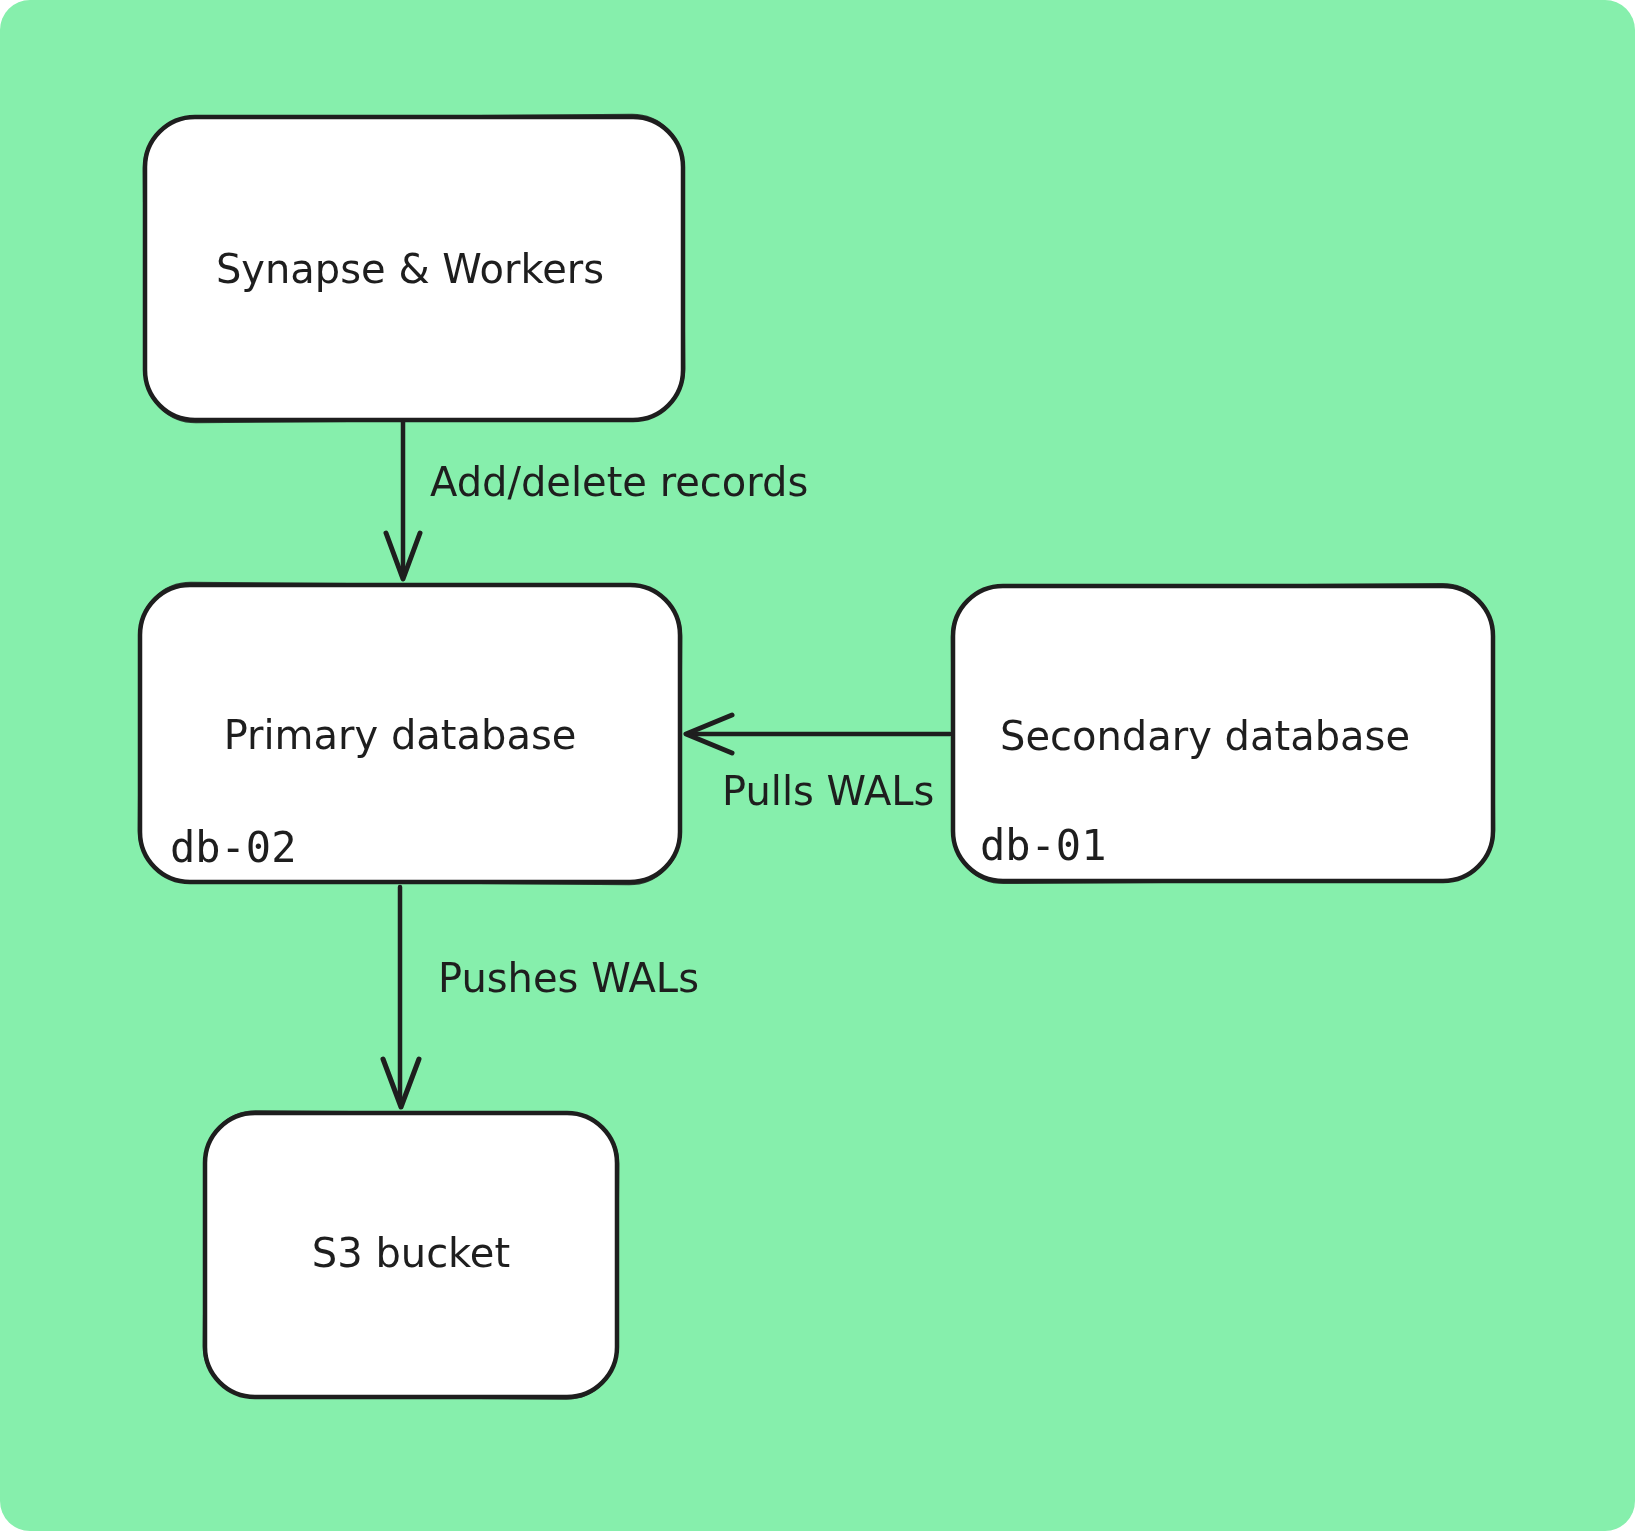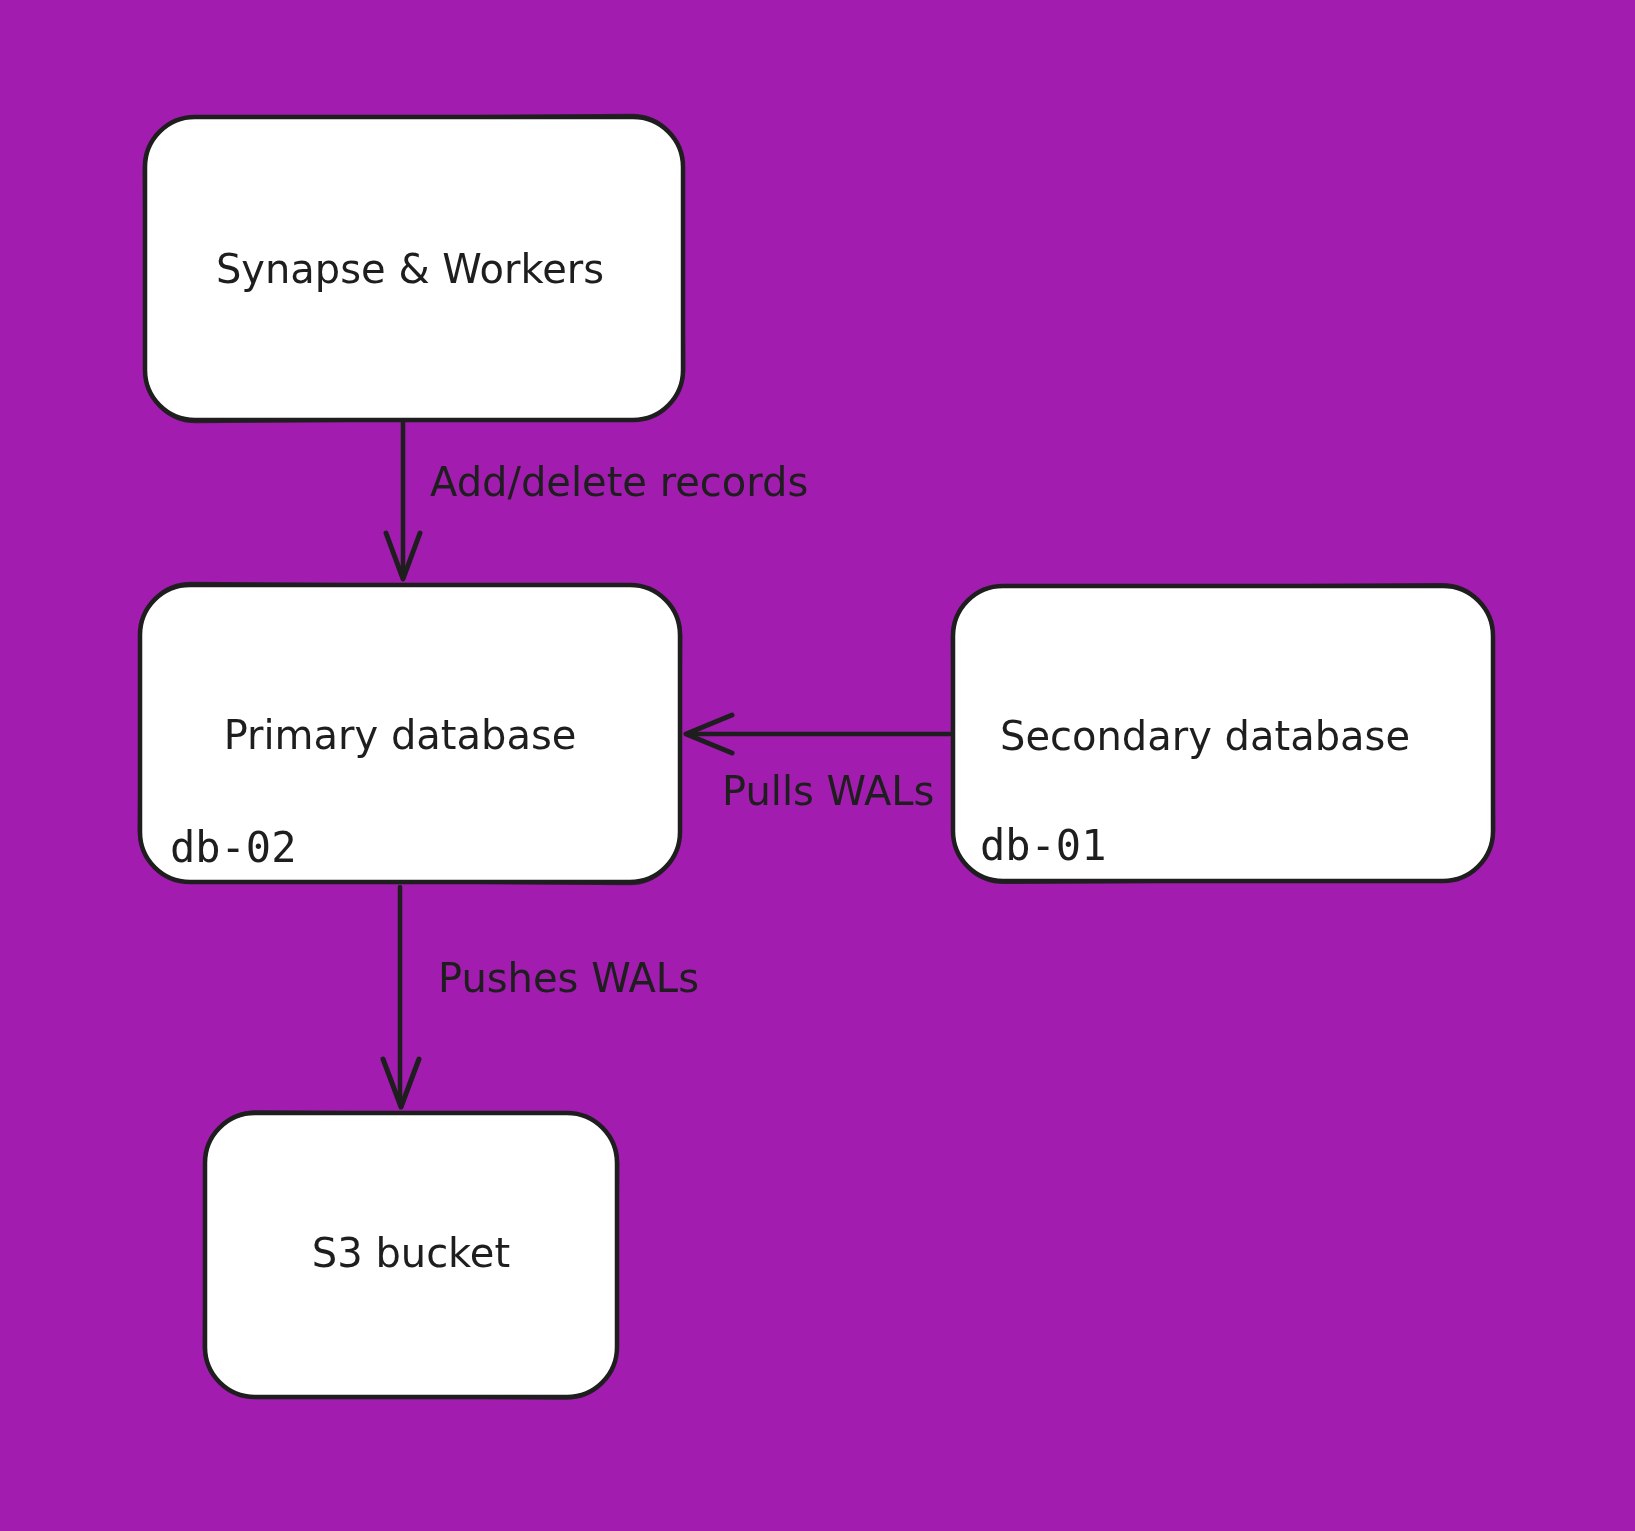--- a/index.html
+++ b/index.html
@@ -4,22 +4,23 @@
 <style>
   html, body {
     margin: 0;
     padding: 0;
     background: #ffffff;
   }
   .stage {
     position: relative;
     width: 1635px;
     height: 1531px;
-    background: #a21caf;
+    background: #86efac;
     overflow: hidden;
+    border-radius: 30px;
   }
   svg { display: block; }
   .box {
     fill: #ffffff;
     stroke: #1e1e1e;
     stroke-width: 4.5;
   }
   .box-sketch {
     fill: none;
     stroke: #1e1e1e;

